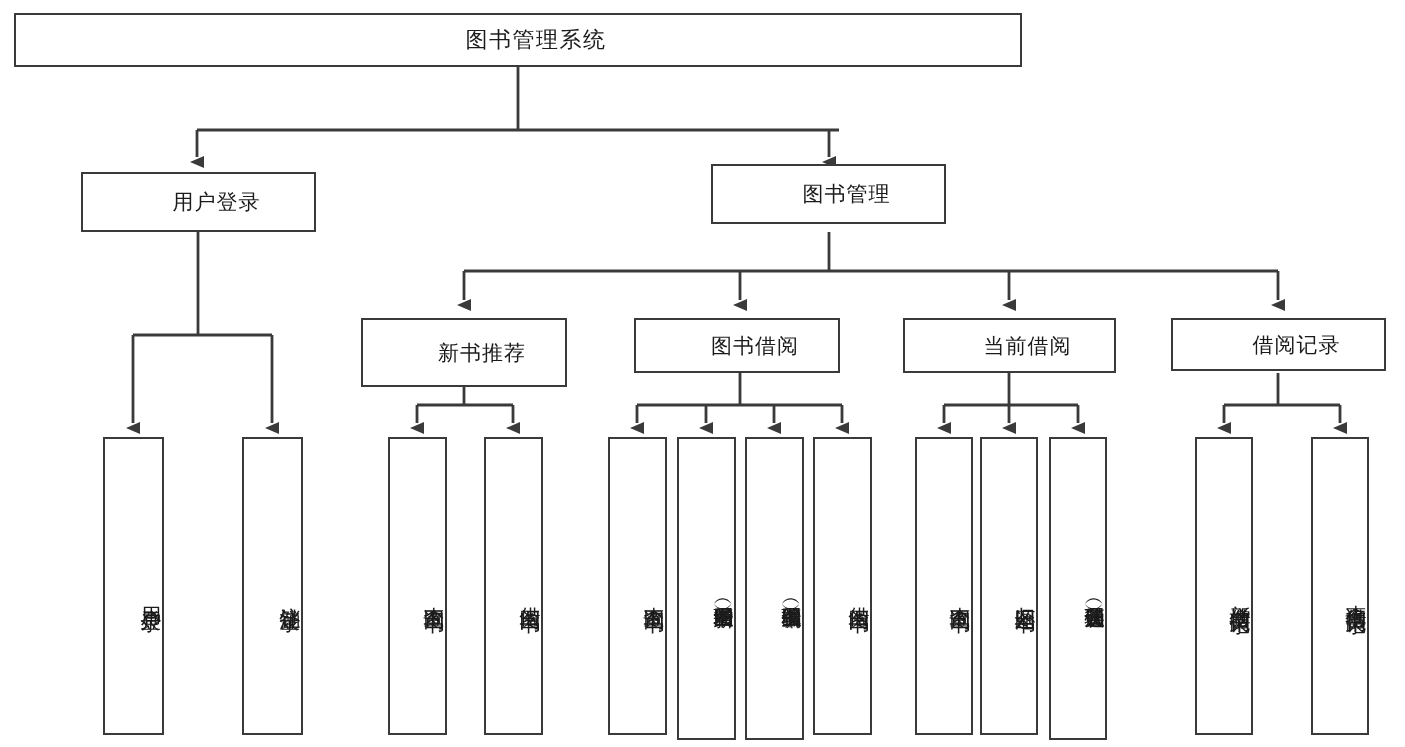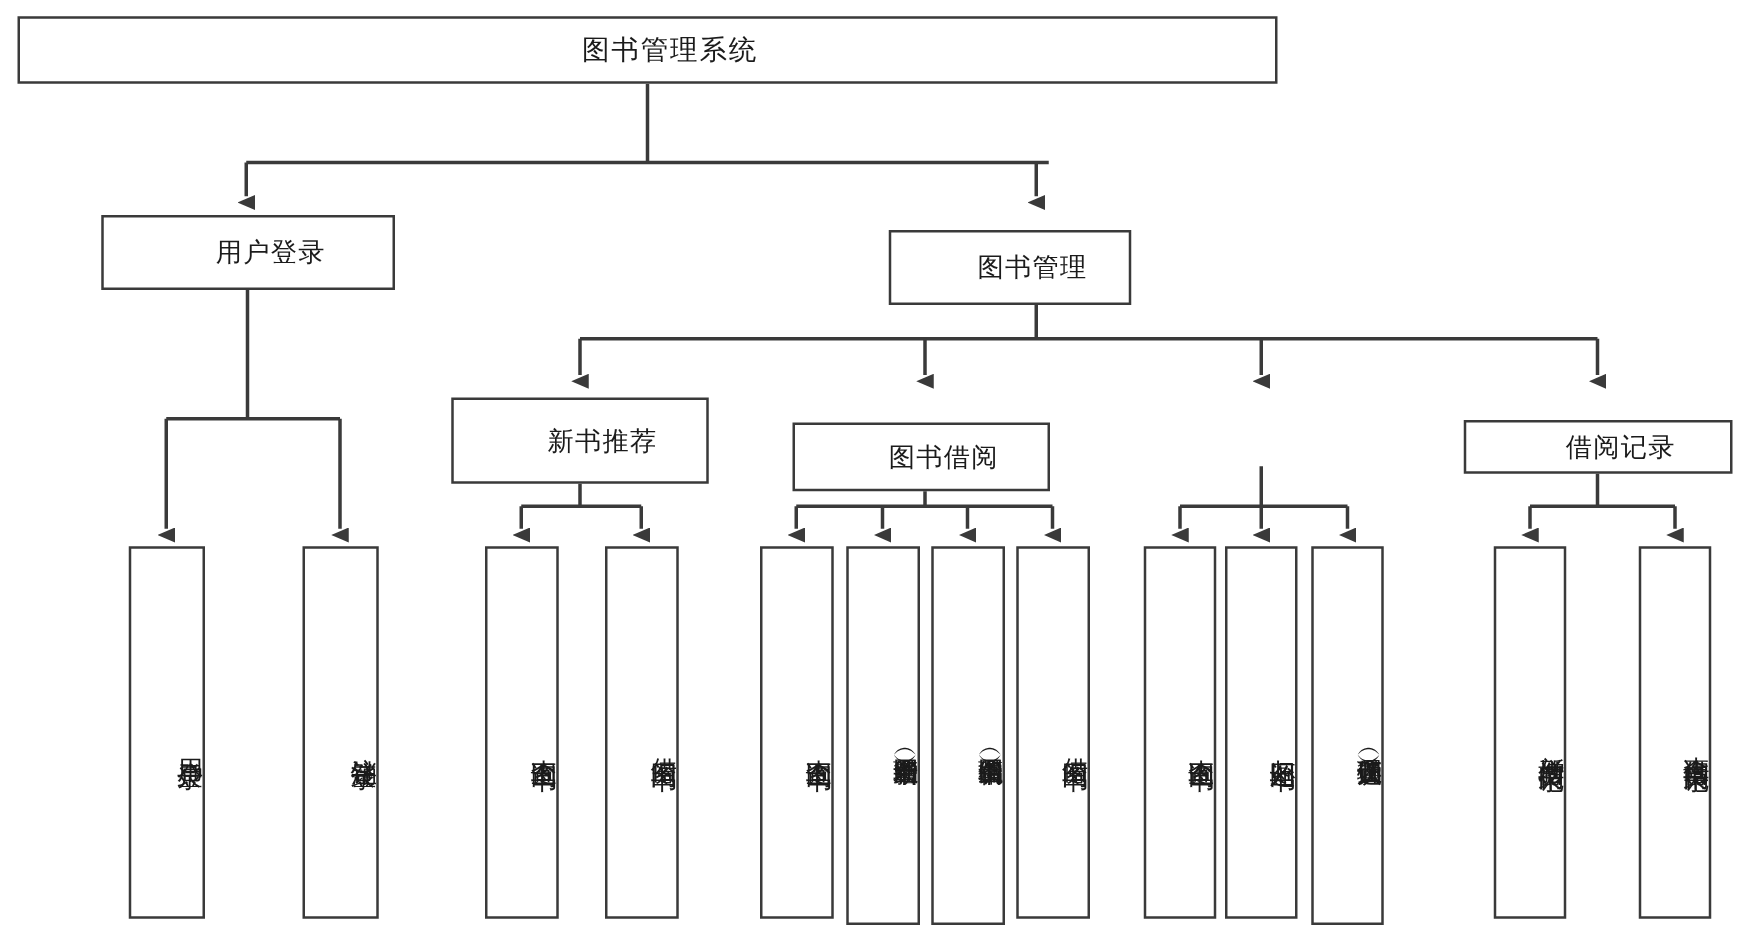--- a/index.html
+++ b/index.html
@@ -99,25 +99,26 @@
       <path d="M1278,373 L1278,405"></path>
       <path d="M1224,405 L1340,405"></path>
       <path d="M1224,405 L1224,423" marker-end="url(#arrow)"></path>
       <path d="M1340,405 L1340,423" marker-end="url(#arrow)"></path>
     </g>
   </svg>
 
   <div class="node title" style="left:14px;top:13px;width:1008px;height:54px;">图书管理系统</div>
 
   <div class="node h" style="left:81px;top:172px;width:235px;height:60px;">用户登录</div>
-  <div class="node h" style="left:711px;top:184px;width:194px;height:60px;">图书管理</div>
+  <div class="node h" style="left:711px;top:164px;width:235px;height:60px;">图书管理</div>
 
   <div class="node h" style="left:361px;top:318px;width:206px;height:69px;">新书推荐</div>
-  <div class="node h" style="left:634px;top:318px;width:206px;height:55px;margin-top:20px;">图书借阅</div>
-  <div class="node h" style="left:1171px;top:318px;width:215px;height:43px;margin-top:18px;">借阅记录</div>
+  <div class="node h" style="left:634px;top:318px;width:206px;height:55px;">图书借阅</div>
+  <div class="node h" style="left:903px;top:318px;width:213px;height:55px;">当前借阅</div>
+  <div class="node h" style="left:1171px;top:318px;width:215px;height:53px;">借阅记录</div>
 
   <div class="node leaf" style="left:103px;top:437px;width:61px;height:298px;">用户登录</div>
   <div class="node leaf" style="left:242px;top:437px;width:61px;height:298px;">注销登录</div>
 
   <div class="node leaf" style="left:388px;top:437px;width:59px;height:298px;">查询图书</div>
   <div class="node leaf" style="left:484px;top:437px;width:59px;height:298px;">借阅图书</div>
 
   <div class="node leaf" style="left:608px;top:437px;width:59px;height:298px;">查询图书</div>
   <div class="node leaf tight" style="left:677px;top:437px;width:59px;height:303px;">新增图书（管理员）</div>
   <div class="node leaf tight" style="left:745px;top:437px;width:59px;height:303px;">编辑图书（管理员）</div>

